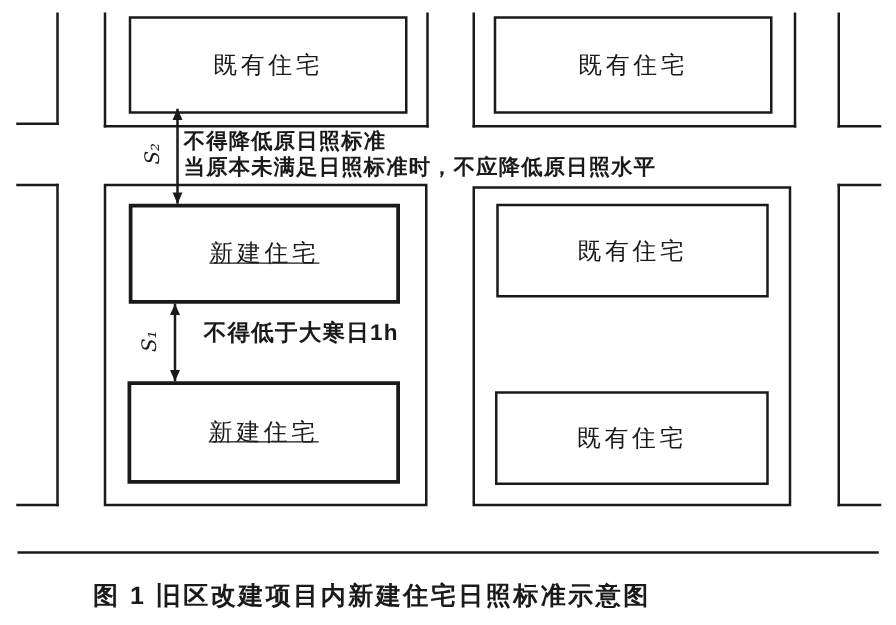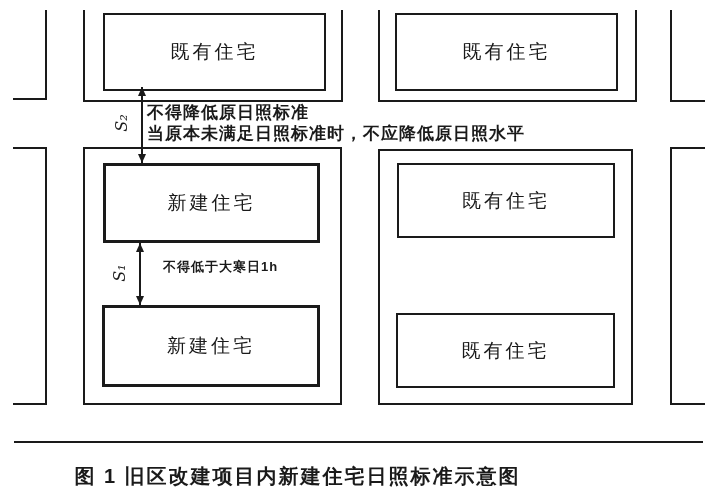--- a/index.html
+++ b/index.html
@@ -7,21 +7,21 @@
   #stage {
     position:relative; width:717px; height:500px;
     background:var(--bg); overflow:hidden;
     font-family:"Liberation Sans", sans-serif; color:var(--line);padding-left:17px;
   }
   .vline { position:absolute; width:2px; background:var(--line); }
   .hline { position:absolute; height:2px; background:var(--line); }
   .ubox  { position:absolute; border-left:2px solid var(--line);
            border-right:2px solid var(--line); border-bottom:2px solid var(--line); }
   .rect  { position:absolute; border:2px solid var(--line); }
-  .thick { position:absolute; border:3px solid var(--line); }
+  .thick { position:absolute; border:3px solid var(--line);text-decoration:underline; }
   .bracket-left  { position:absolute; border-top:2px solid var(--line);
            border-right:2px solid var(--line); border-bottom:2px solid var(--line); }
   .bracket-right { position:absolute; border-top:2px solid var(--line);
            border-left:2px solid var(--line); border-bottom:2px solid var(--line); }
   .boxlabel { display:flex; align-items:center; justify-content:center;
            width:100%; height:100%; font-size:19px; letter-spacing:3px;
            font-weight:500; }
   .ann   { position:absolute; font-size:17px; font-weight:bold;
            letter-spacing:1px; white-space:nowrap; line-height:21px; }
   .slabel{ position:absolute; width:34px; height:34px; display:flex;
@@ -81,18 +81,18 @@
   <div class="arr down" style="left:138px; top:154px;"></div>
   <div class="slabel" style="left:104px; top:106px;">S₂</div>
 
   <div class="vline" style="left:139px; top:243px; height:62px;"></div>
   <div class="arr up" style="left:136px; top:243px;"></div>
   <div class="arr down" style="left:136px; top:296px;"></div>
   <div class="slabel" style="left:102px; top:256px;">S₁</div>
 
   <div class="ann" style="left:147px; top:123px;">当原本未满足日照标准时，不应降低原日照水平</div>
   <div class="ann" style="left:147px; top:102px;">不得降低原日照标准</div>
-  <div class="ann" style="left:163px; top:256px; font-size:13px;text-align:center;">不得低于大寒日1h</div>
+  <div class="ann" style="left:163px; top:256px; font-size:18px;text-align:center;">不得低于大寒日1h</div>
 
   <div class="hline" style="left:14px; top:441px; width:689px;"></div>
   <div class="caption">图 1  旧区改建项目内新建住宅日照标准示意图</div>
 
 </div>
 
 </body></html>

